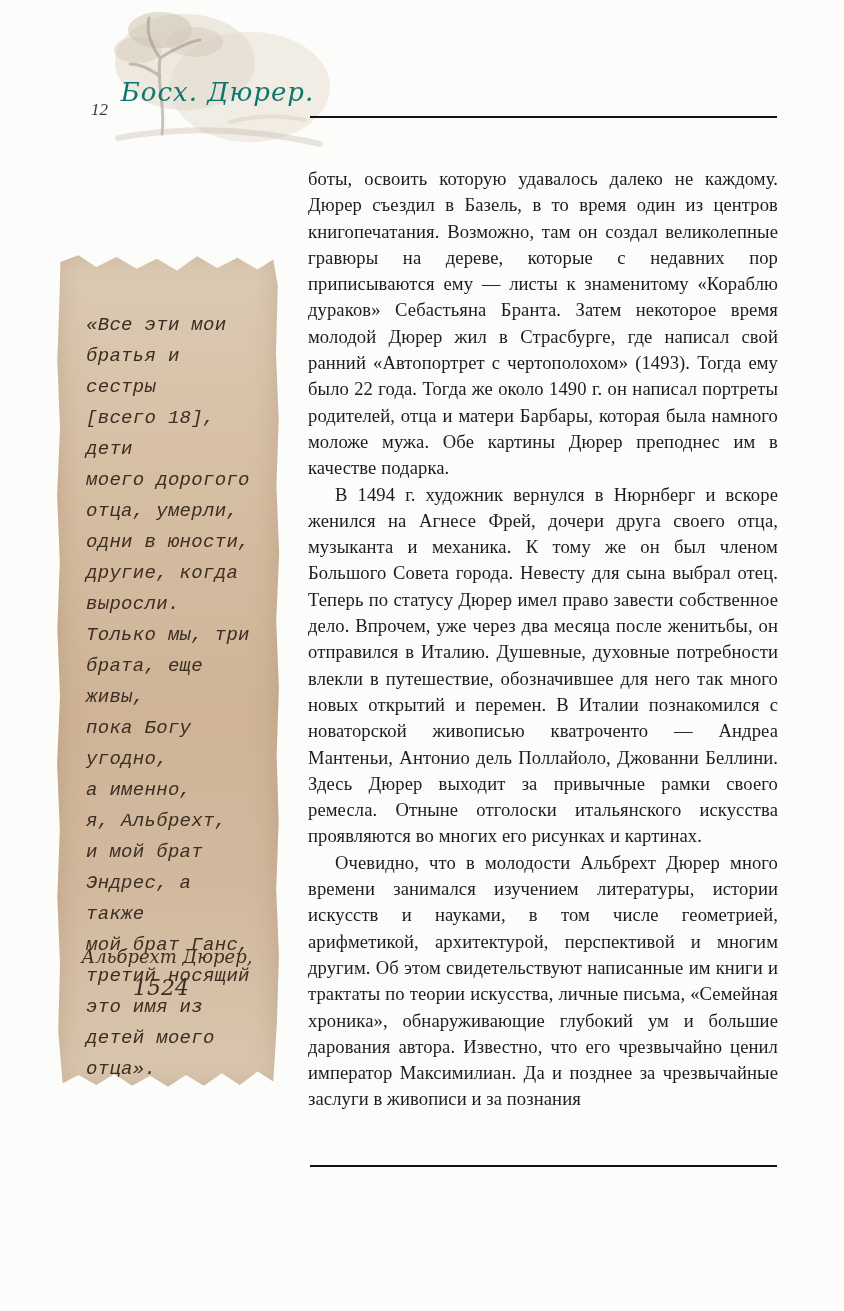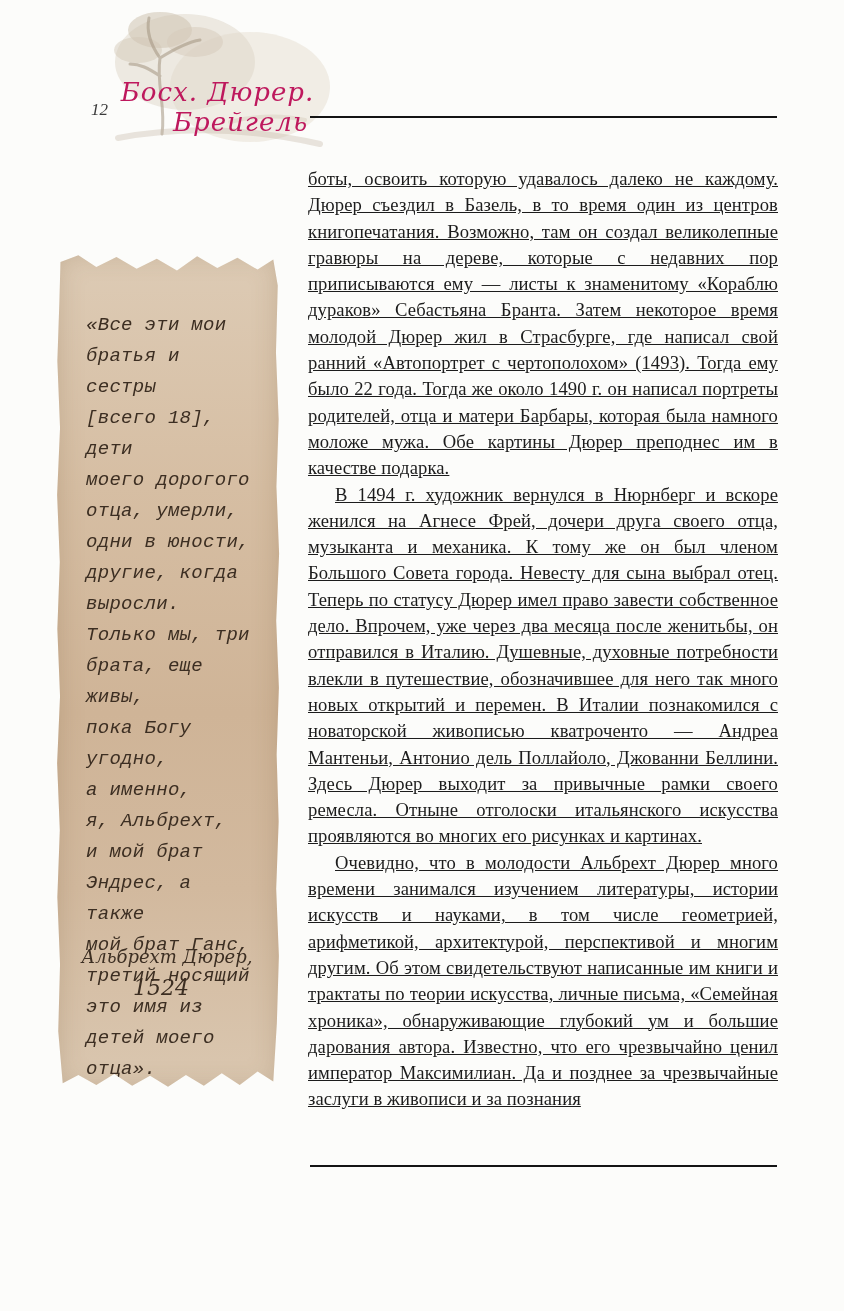--- a/index.html
+++ b/index.html
@@ -43,21 +43,21 @@
     height: 168px;
   }
   .header-title {
     position: absolute;
     left: 0;
     top: 74px;
     width: 235px;
     text-align: center;
     font-family: "DejaVu Serif", serif;
     font-style: italic;
-    color: #be185d;
+    color: #0f766e;
     line-height: 32px;
     font-size: 26px;
     letter-spacing: 1px;
   }
   .header-title .line2 {
     display: block;
     padding-left: 46px;
     margin-top: -2px;
   }
 
@@ -135,21 +135,20 @@
     left: 308px;
     top: 166px;
     width: 470px;
   }
   .body-col p {
     margin: 0;
     font-size: 18.6px;
     line-height: 26.3px;
     text-align: justify;
     letter-spacing: 0.1px;
-    text-decoration: underline;
   }
   .body-col p.indent {
     text-indent: 27px;
   }
 </style>
 </head>
 <body>
 
 <div class="page">
 
@@ -161,21 +160,20 @@
       <ellipse cx="85" cy="60" rx="70" ry="48" fill="#ded6c8" opacity="0.5"></ellipse>
       <ellipse cx="60" cy="28" rx="32" ry="18" fill="#cdc2b1" opacity="0.55"></ellipse>
       <ellipse cx="95" cy="40" rx="28" ry="15" fill="#d5cab9" opacity="0.5"></ellipse>
       <ellipse cx="38" cy="48" rx="24" ry="13" fill="#d0c5b4" opacity="0.45"></ellipse>
       <path d="M62 132 C66 104 56 82 60 56 M60 56 C50 42 46 30 49 16 M60 56 C76 46 88 40 100 38 M60 74 C48 66 40 62 30 62" stroke="#a3937f" stroke-width="3" fill="none" opacity="0.55" stroke-linecap="round"></path>
       <path d="M18 136 Q115 118 220 142" stroke="#c2b5a2" stroke-width="6" fill="none" opacity="0.35" stroke-linecap="round"></path>
       <path d="M130 120 Q170 110 205 118" stroke="#cec2af" stroke-width="4" fill="none" opacity="0.35" stroke-linecap="round"></path>
     </svg>
     <div class="header-title">
       <span class="line1">Босх. Дюрер.</span>
-      <span class="line2">Брейгель</span>
     </div>
   </div>
 
   <div class="rule rule-top"></div>
 
   <div class="paper">
     <div class="quote-text">«Все эти мои
 братья и сестры
 [всего 18], дети
 моего дорогого

